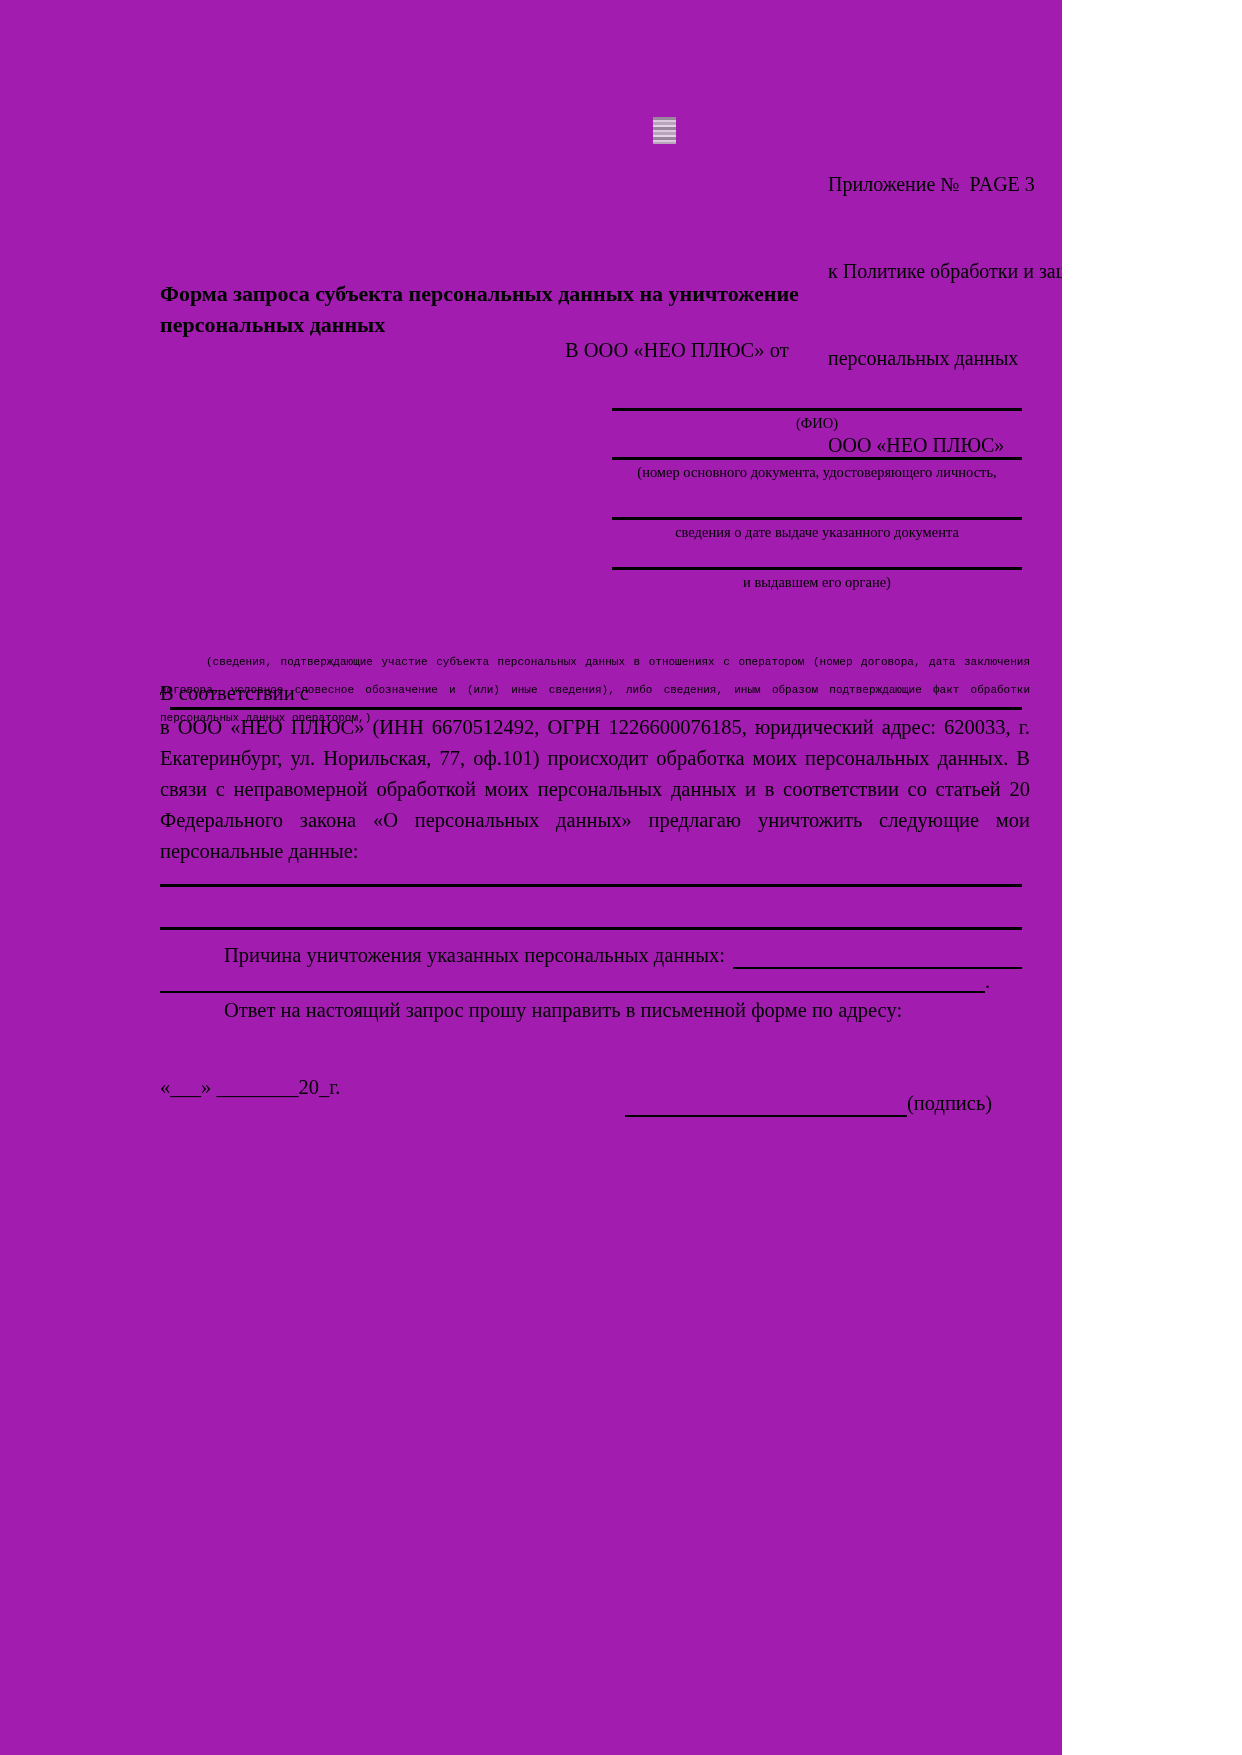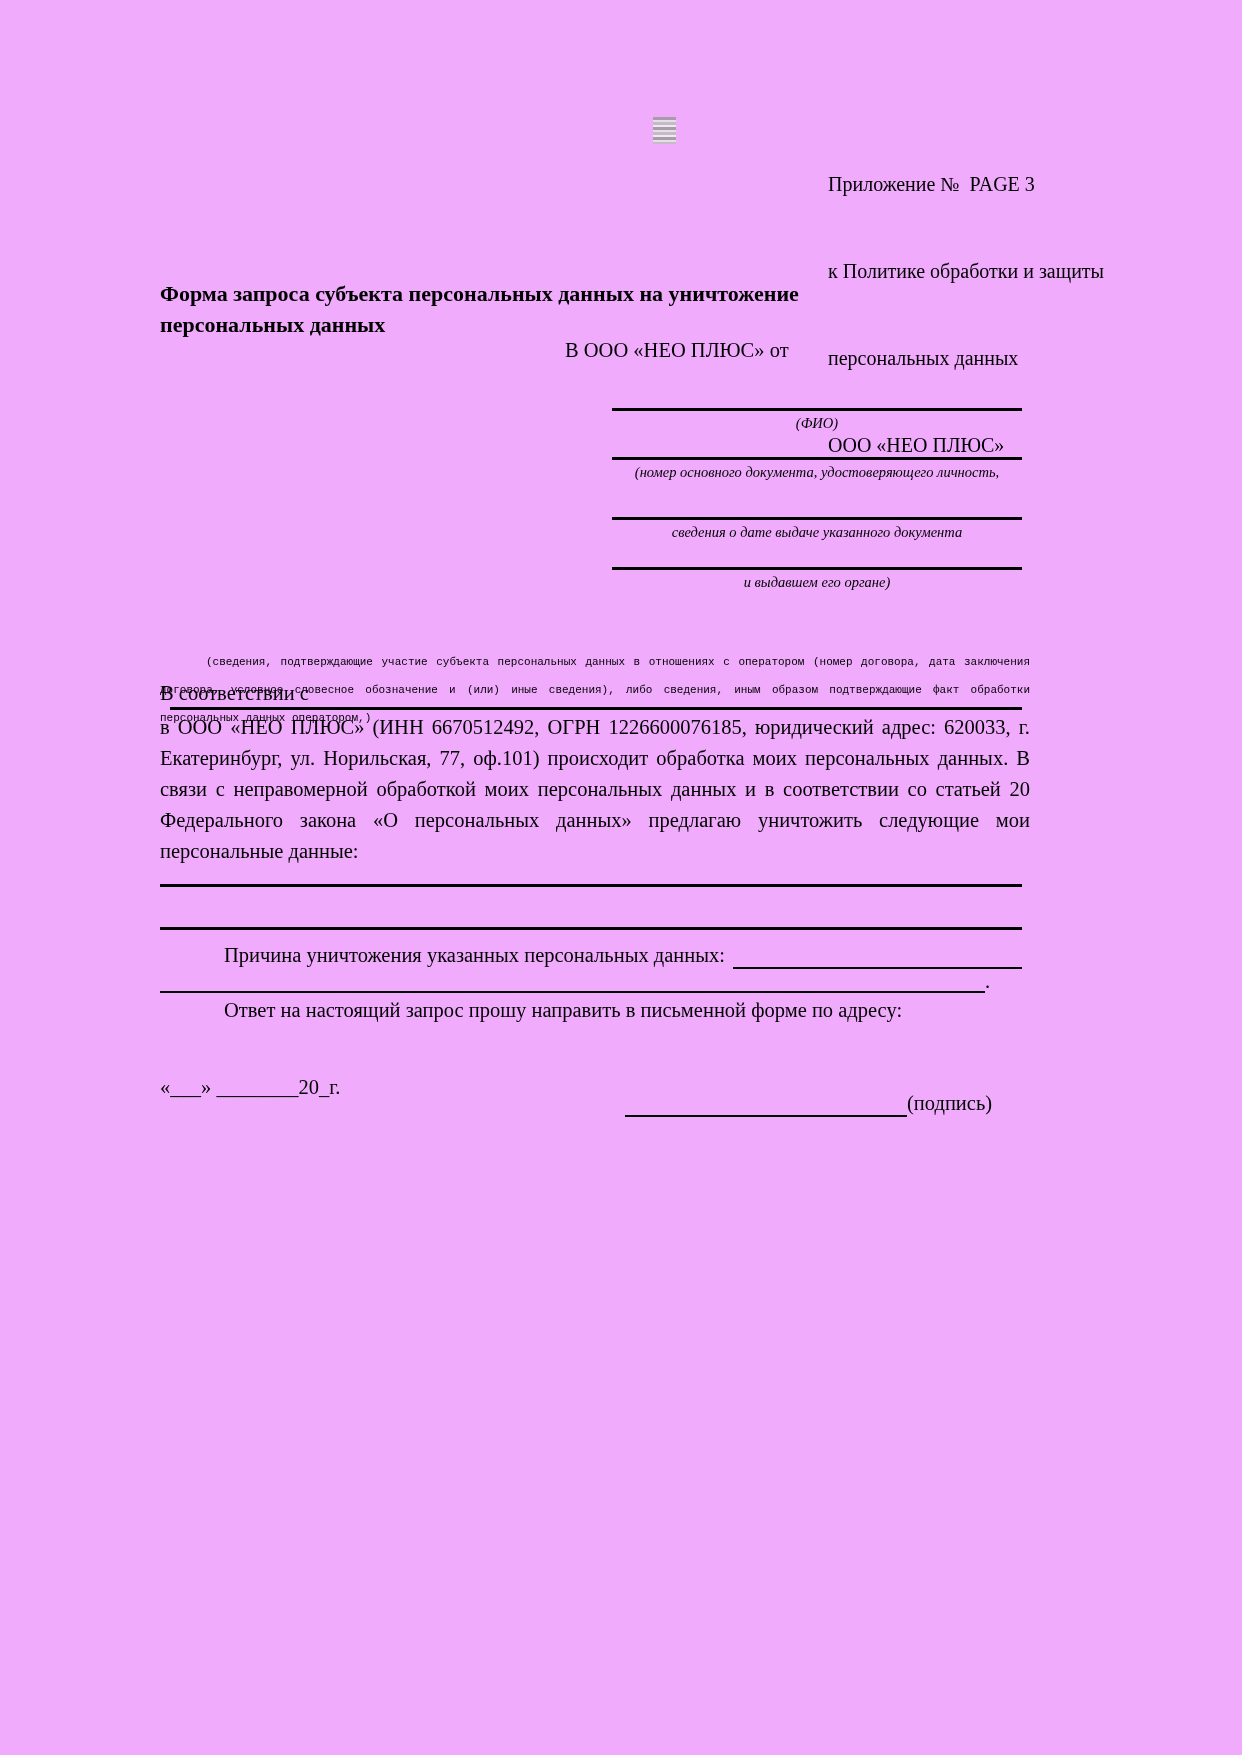--- a/index.html
+++ b/index.html
@@ -1,19 +1,19 @@
 <!DOCTYPE html>
 <html lang="ru"><head>
 <meta charset="utf-8">
 <style>
   html,body{margin:0;padding:0;background:#ffffff;}
   .page{
     position:relative;
-    width:1242px;height:1755px;
-    background:#f0abfc;
+    width:1062px;height:1755px;
+    background:#a21caf;
     color:#000000;
     font-family:"Liberation Serif","DejaVu Serif",serif;
     overflow:hidden;
   }
   .abs{position:absolute;}
 
   
   .header-block{
     left:828px;top:112px;width:330px;
     font-size:20px;line-height:29px;
@@ -33,21 +33,21 @@
   }
   .addressee{
     left:565px;top:337px;
     font-size:20.5px;line-height:27px;
   }
 
   
   .field-rule{left:612px;width:410px;height:0;border-top:3px solid #000;}
   .field-caption{
     left:612px;width:410px;text-align:center;
-    font-size:14.5px;line-height:18px;font-style:italic;
+    font-size:14.5px;line-height:18px;
   }
 
   .content{left:160px;width:862px;}
   .flexrow{display:flex;align-items:stretch;}
   .indent{display:inline-block;width:64px;flex:0 0 64px;}
   .blank{border-bottom:3px solid #000;}
   .grow{flex:1 1 auto;}
 
   .accordance{top:615px;font-size:20.5px;line-height:28px;flex-direction:column;}
   .accordance .blank{margin-left:10px;}

